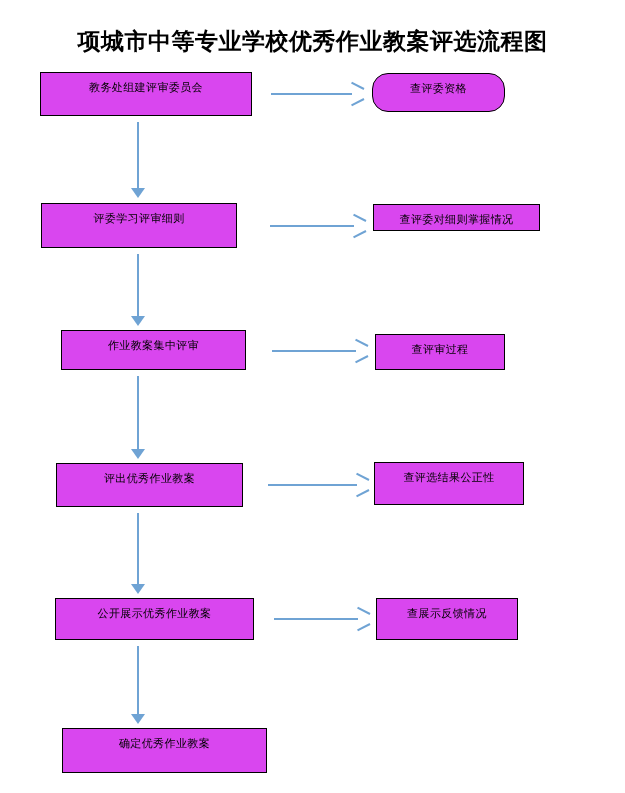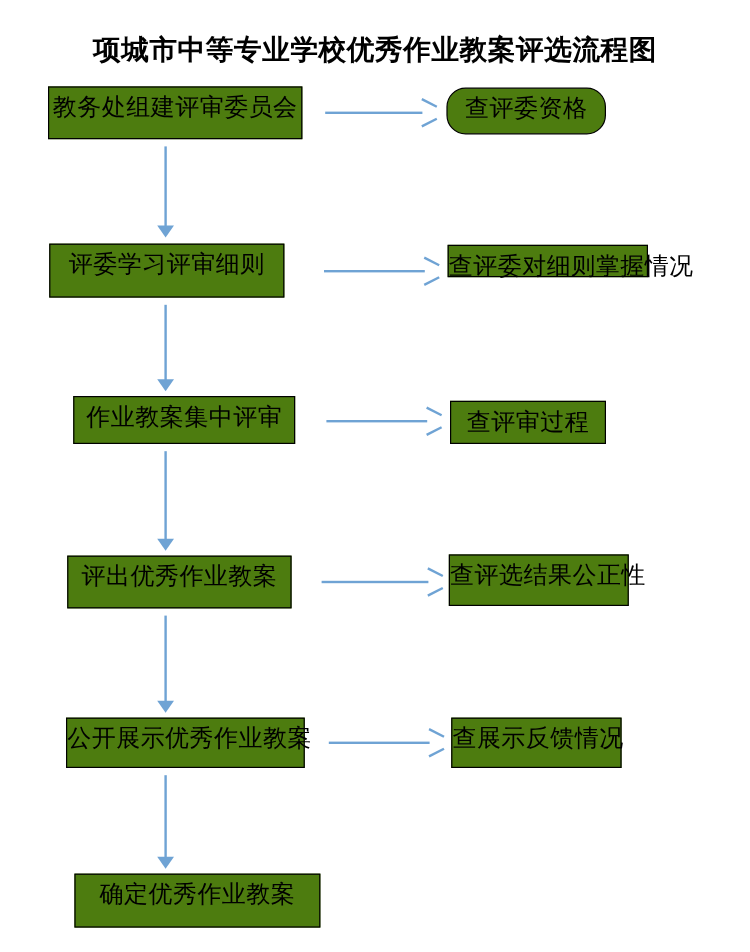--- a/index.html
+++ b/index.html
@@ -26,24 +26,24 @@
     font-size: 23px;
     letter-spacing: 0.5px;
     color: #000000;
     white-space: nowrap;
   }
 
   .flow-box {
     position: absolute;
     box-sizing: border-box;
     border: 1px solid #000000;
-    background: #4d7c0f;
+    background: #d946ef;
     color: #000000;
-    font-family: Liberation Mono, monospace;
-    font-size: 20px;
+    font-family: Liberation Sans, sans-serif;
+    font-size: 11px;
     line-height: 1;
     text-align: center;
     white-space: nowrap;
     letter-spacing: 0.4px;
   }
   .flow-box .box-label {
     position: absolute;
     left: 0;
     right: 0;
     top: 9px;

